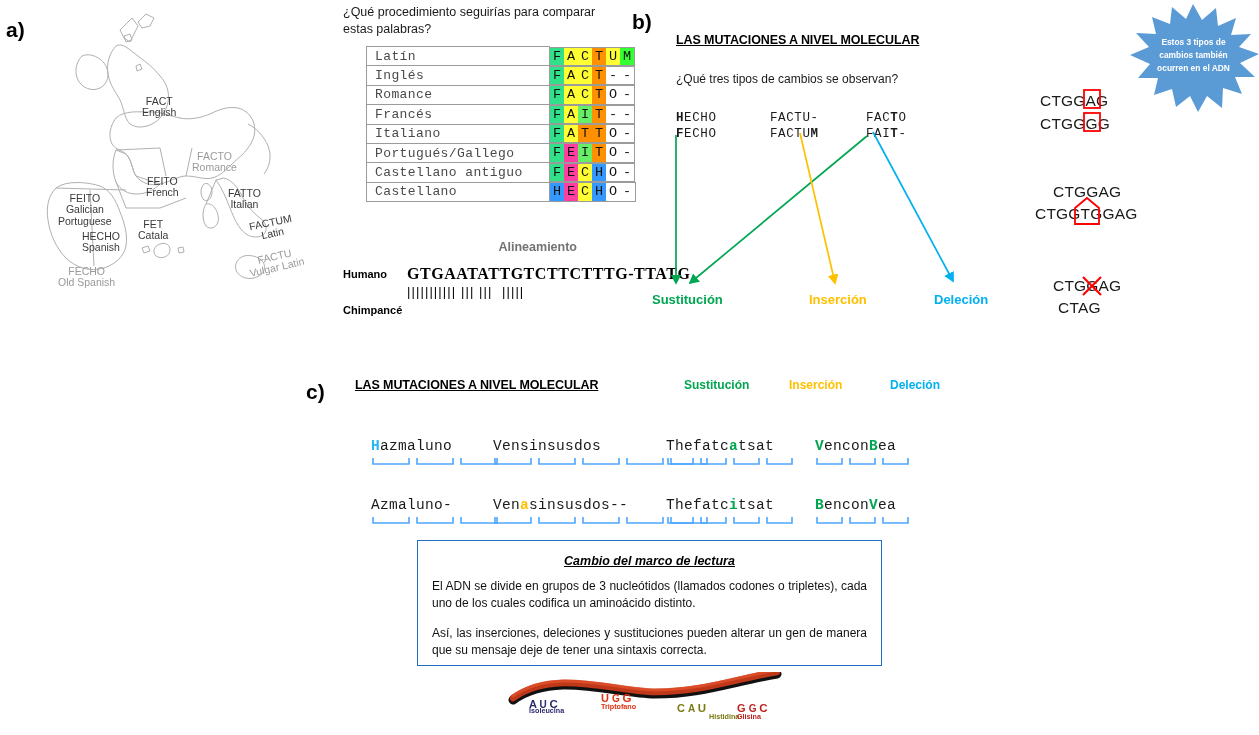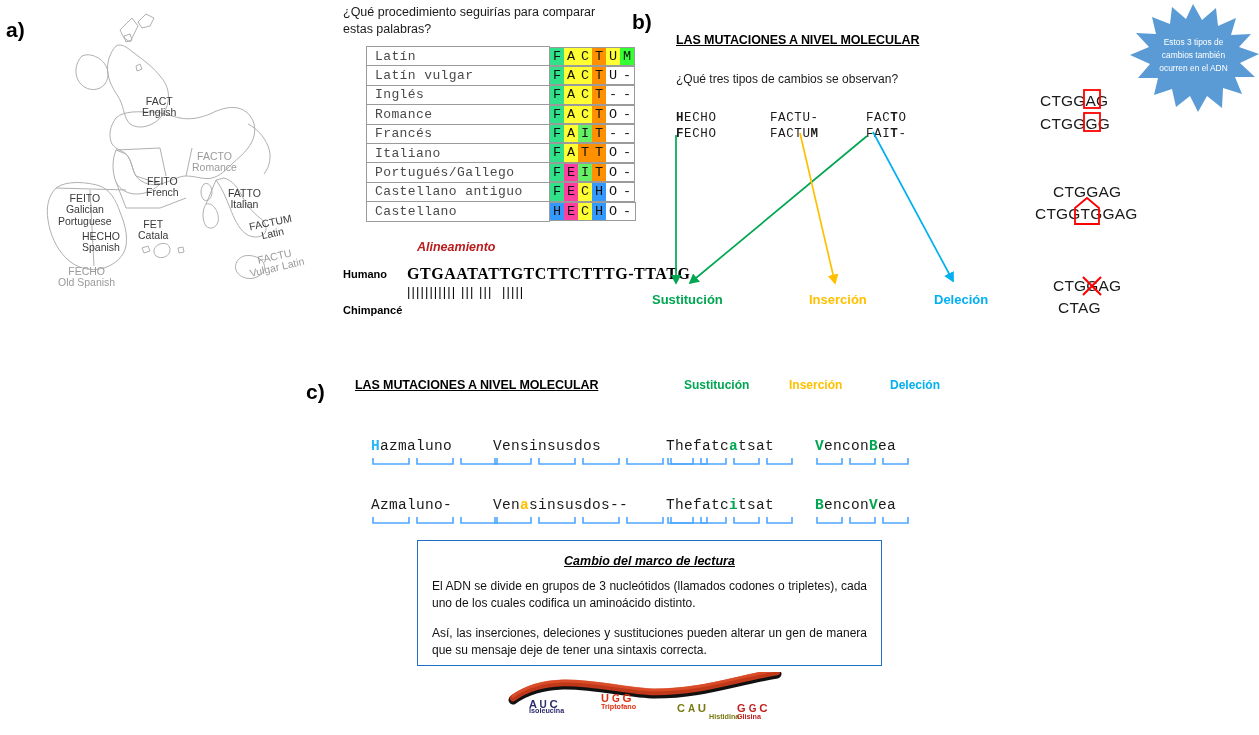--- a/index.html
+++ b/index.html
@@ -30,22 +30,22 @@
      font-family:"Liberation Mono","DejaVu Sans Mono",monospace;font-size:13px;}
   #align-table td{border:1px solid #9b9b9b;padding:0;height:17.4px;}
   #align-table td.lang{padding:0 6px 0 8px;color:#4a4a4a;white-space:nowrap;width:168px;
      font-family:"Liberation Mono","DejaVu Sans Mono",monospace;font-size:13px;letter-spacing:.4px;}
   #align-table td.seq{border:none;padding:0;}
   .seqrow{display:flex;height:17.4px;}
   .seqrow span{display:block;width:14px;height:17.4px;line-height:17.4px;text-align:center;
      font-family:"Liberation Mono","DejaVu Sans Mono",monospace;font-size:13.5px;color:#111;}
   .seq-outer{border:1px solid #9b9b9b;border-left:none;}
 
-  #alineamiento{left:417px;top:240px;width:160px;text-align:left;color:#b91c1c;
-     font-size:12.5px;font-weight:bold;font-style:italic;}
+  #alineamiento{left:417px;top:240px;width:160px;text-align:right;color:#737373;
+     font-size:12.5px;font-weight:bold;}
 
   
   #hc{left:343px;top:265px;font-family:"Liberation Serif","DejaVu Serif",serif;}
   .hc-row{display:flex;align-items:center;height:18px;}
   .hc-lab{width:64px;text-align:left;font-family:"Liberation Sans",sans-serif;
      font-size:11px;font-weight:bold;color:#000;}
   .hc-seq{font-family:"Liberation Serif","DejaVu Serif",serif;font-size:16px;font-weight:bold;
      letter-spacing:.55px;white-space:pre;}
   .hc-bars{font-family:"Liberation Sans",sans-serif;font-size:13px;letter-spacing:1.1px;
      white-space:pre;line-height:14px;}
@@ -61,21 +61,21 @@
   .mut-label{position:absolute;font-size:13px;font-weight:bold;}
 
   
   .dna{position:absolute;font-family:"Liberation Sans",sans-serif;font-size:15.5px;
      color:#1a1a1a;white-space:nowrap;letter-spacing:.2px;}
   .dna-svg{position:absolute;}
 
   
   #star-wrap{left:1128px;top:2px;width:131px;height:110px;}
   #star-text{position:absolute;left:0;top:34px;width:131px;text-align:center;
-     color:#ffffff;font-size:8.4px;font-weight:normal;line-height:1.55;}
+     color:#ffffff;font-size:8.4px;font-weight:bold;line-height:1.55;}
 
   
   #c-title{left:355px;top:378px;font-size:12.5px;font-weight:bold;text-decoration:underline;
      letter-spacing:-0.1px;}
   .c-legend{position:absolute;top:378px;font-size:12px;font-weight:bold;}
   .wordgrp{position:absolute;font-family:"Liberation Mono","DejaVu Sans Mono",monospace;
      font-size:14.5px;letter-spacing:.3px;color:#1a1a1a;white-space:nowrap;}
   .wordgrp b{font-weight:bold;}
   .brk{position:absolute;}
 
@@ -216,33 +216,20 @@
       <tr>
         <td class="lang">Latín</td>
         <td class="seq">
           <div class="seqrow seq-outer">
             <span style="background: rgb(51, 224, 138);">F</span>
             <span style="background: rgb(255, 255, 51);">A</span>
             <span style="background: rgb(255, 255, 51);">C</span>
             <span style="background: rgb(255, 144, 0);">T</span>
             <span style="background: rgb(255, 255, 51);">U</span>
             <span style="background: rgb(51, 255, 51);">M</span>
-          </div>
-        </td>
-      </tr>
-      <tr>
-        <td class="lang">Latín vulgar</td>
-        <td class="seq">
-          <div class="seqrow seq-outer">
-            <span style="background: rgb(51, 224, 138);">F</span>
-            <span style="background: rgb(255, 255, 51);">A</span>
-            <span style="background: rgb(255, 255, 51);">C</span>
-            <span style="background: rgb(255, 144, 0);">T</span>
-            <span style="background: rgb(255, 255, 255);">U</span>
-            <span style="background: rgb(255, 255, 255);">-</span>
           </div>
         </td>
       </tr>
       <tr>
         <td class="lang">Inglés</td>
         <td class="seq">
           <div class="seqrow seq-outer">
             <span style="background: rgb(51, 224, 138);">F</span>
             <span style="background: rgb(255, 255, 51);">A</span>
             <span style="background: rgb(255, 255, 51);">C</span>

